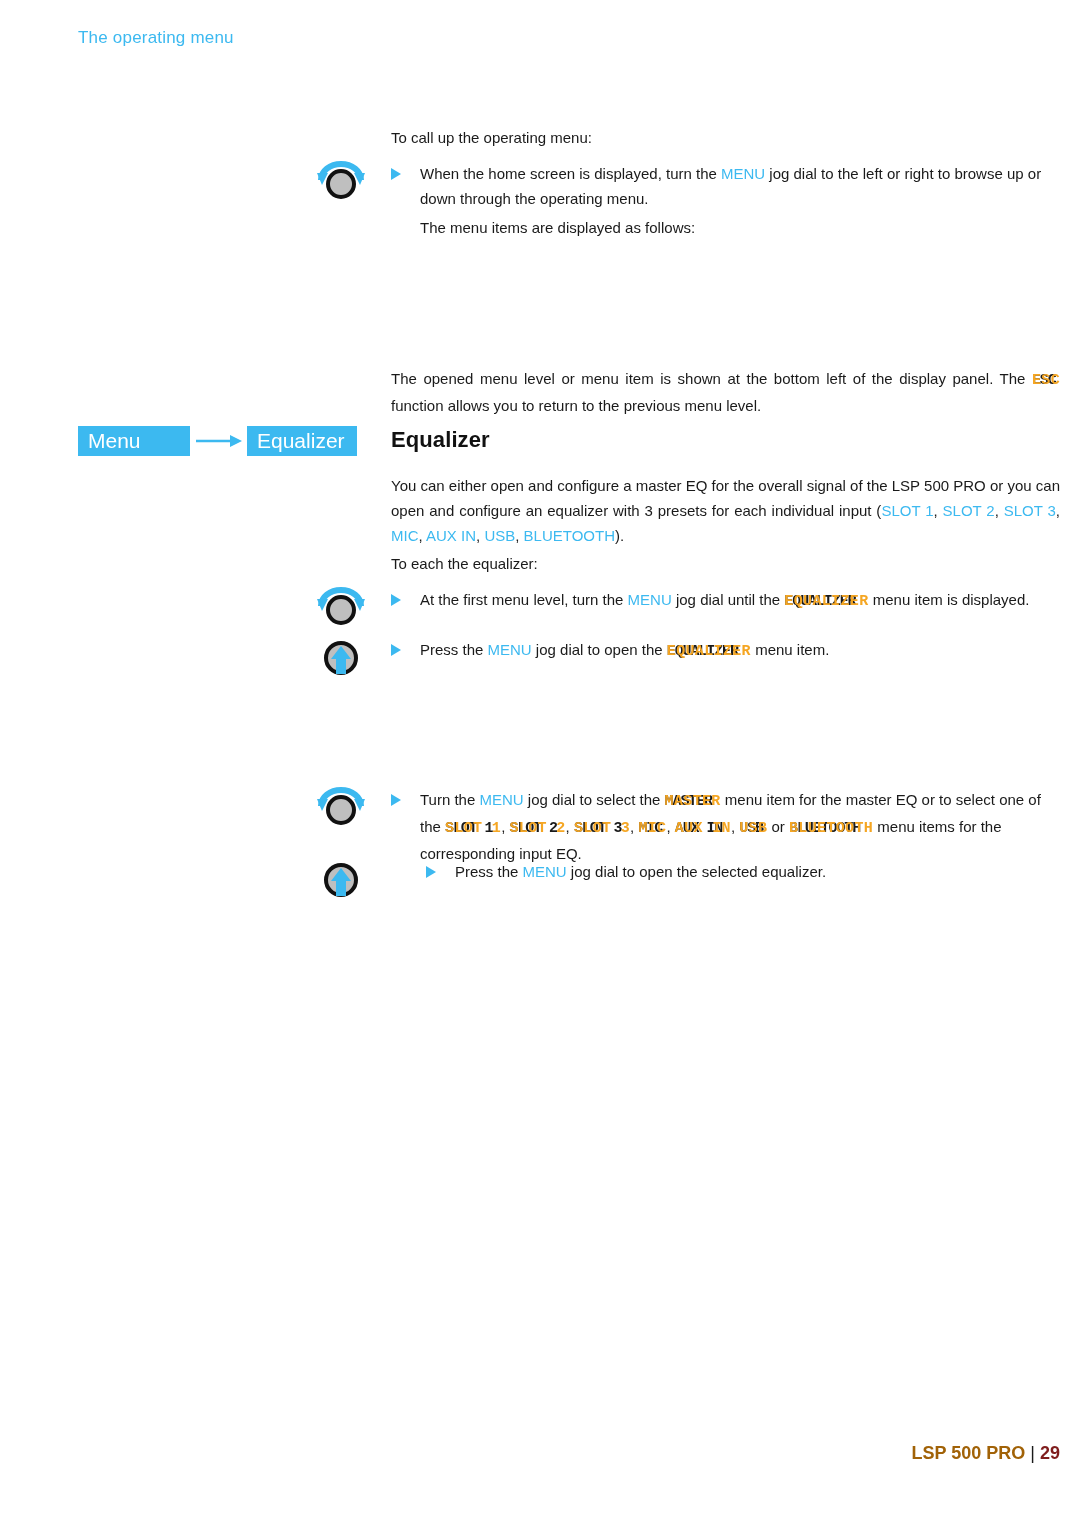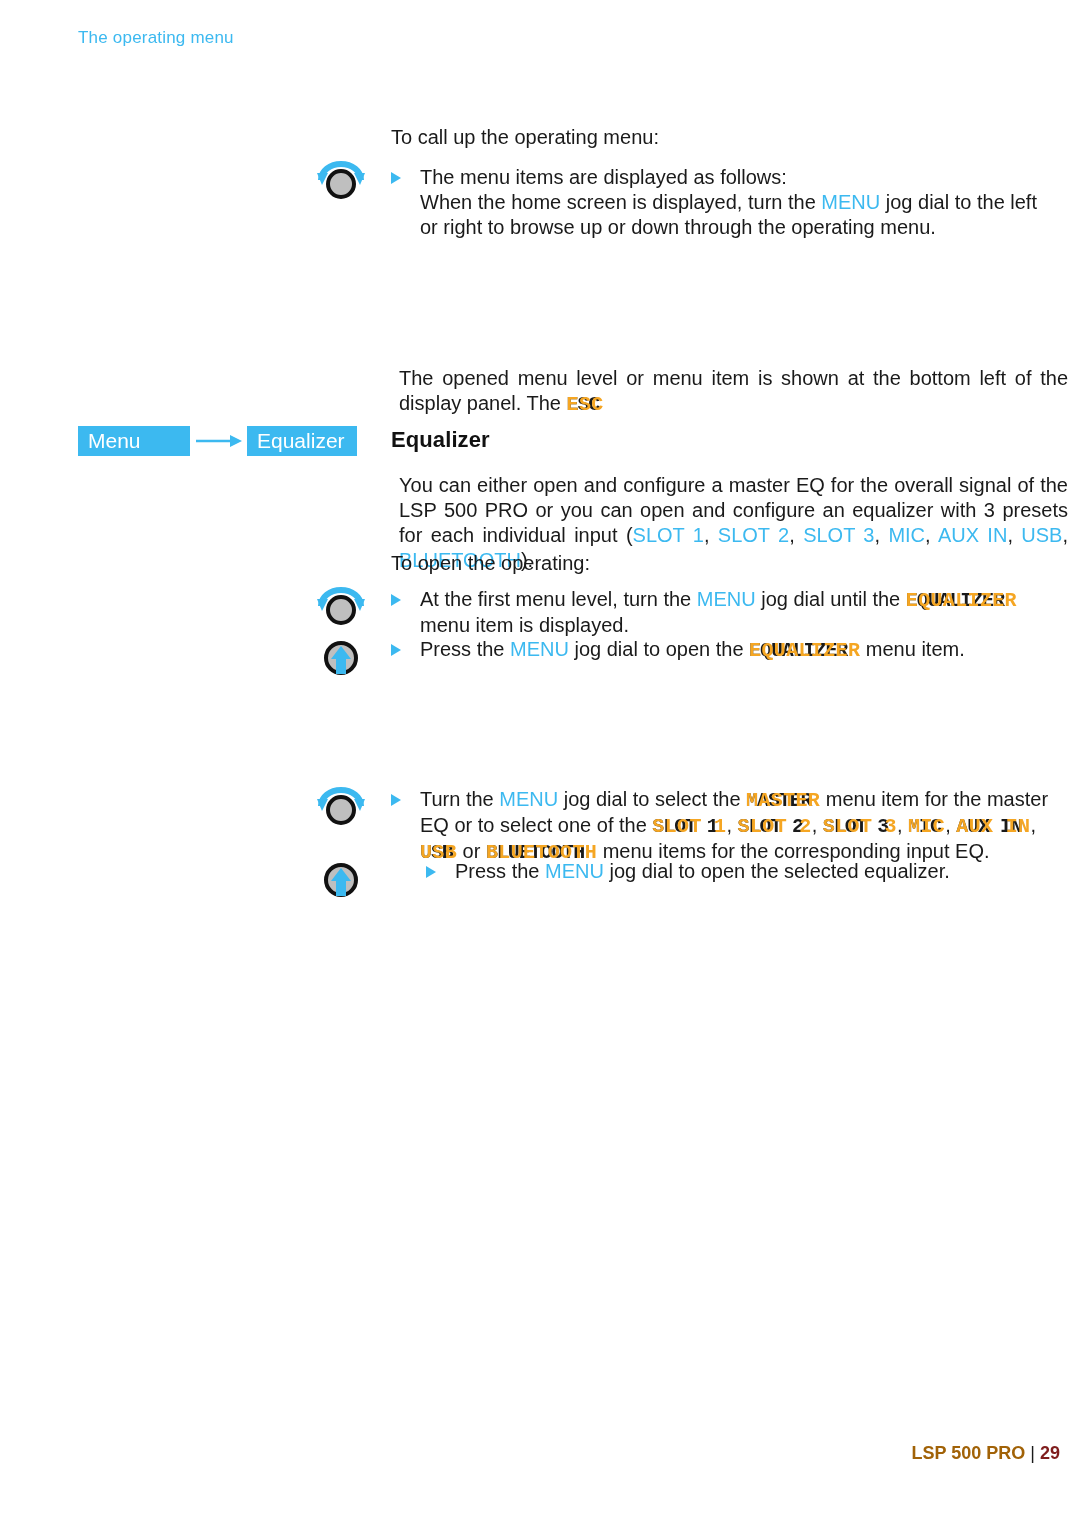--- a/index.html
+++ b/index.html
@@ -28,28 +28,27 @@
     text-align: center;
   }
 
   
   .col {
     position: absolute;
     left: 391px;
     width: 669px;
   }
   .para {
-    font-size: 20px;
+    font-size: 15px;
     line-height: 25px;
     color: #1a1a1a;
   }
   .para.justify {
     text-align: justify;
     text-align-last: left;
-    margin-left: 8px;
   }
 
   
   .bullet-row {
     position: relative;
     padding-left: 29px;
   }
   .tri {
     position: absolute;
     left: 0;
@@ -165,47 +164,47 @@
     <path d="M8 20 A20 16 0 0 1 48 20" fill="none" stroke="#3cb9f0" stroke-width="6"></path>
     <path d="M4 13 L15 13 L9 25 Z" fill="#3cb9f0"></path>
     <path d="M52 13 L41 13 L47 25 Z" fill="#3cb9f0"></path>
     <circle cx="28" cy="24" r="13" fill="#bfbfbf" stroke="#111111" stroke-width="4"></circle>
   </svg>
 </div>
 
 <div class="col" style="top:161px;">
   <div class="bullet-row">
     <span class="tri"></span>
+    <div class="para">
+      <span>When the home screen is displayed, turn the </span><span class="blue">MENU</span><span> jog dial to the left or right to browse up or down through the operating menu.</span>
+    </div>
     <div class="para" style="margin-top:4px;">The menu items are displayed as follows:</div>
-    <div class="para">
-      <span>When the home screen is displayed, turn the </span><span class="blue">MENU</span><span> jog dial to the left or right to browse up or down through the operating menu.</span>
-    </div>
   </div>
 </div>
 
 <div class="col justify para" style="top:366px;">
-  <span>The opened menu level or menu item is shown at the bottom left of the display panel. The </span><span class="ov"><span class="ov-o">ESC</span><span class="ov-b">ESC</span><span class="ov-f">ESC</span></span>
+  <span>The opened menu level or menu item is shown at the bottom left of the display panel. The </span><span class="ov"><span class="ov-o">ESC</span><span class="ov-b">ESC</span><span class="ov-f">ESC</span></span><span> function allows you to return to the previous menu level.</span>
 </div>
 
 <div class="pathbox" id="path-menu">Menu</div>
 <div class="path-arrow">
   <svg width="46" height="14" viewBox="0 0 46 14">
     <line x1="0" y1="7" x2="36" y2="7" stroke="#3cb9f0" stroke-width="2.5"></line>
     <path d="M34 1 L46 7 L34 13 Z" fill="#3cb9f0"></path>
   </svg>
 </div>
 <div class="pathbox" id="path-eq">Equalizer</div>
 
 <div class="h2">Equalizer</div>
 
 <div class="col justify para" style="top:473px;">
   <span>You can either open and configure a master EQ for the overall signal of the LSP 500 PRO or you can open and configure an equalizer with 3 presets for each individual input (</span><span class="blue">SLOT 1</span>, <span class="blue">SLOT 2</span>, <span class="blue">SLOT 3</span>, <span class="blue">MIC</span>, <span class="blue">AUX IN</span>, <span class="blue">USB</span>, <span class="blue">BLUETOOTH</span><span>).</span>
 </div>
 
-<div class="col para" style="top:551px;">To open the operating:</div>
+<div class="col para" style="top:551px;">To each the equalizer:</div>
 
 <div class="icon" style="left:313px; top:586px;">
   <svg width="56" height="44" viewBox="0 0 56 44">
     <path d="M8 20 A20 16 0 0 1 48 20" fill="none" stroke="#3cb9f0" stroke-width="6"></path>
     <path d="M4 13 L15 13 L9 25 Z" fill="#3cb9f0"></path>
     <path d="M52 13 L41 13 L47 25 Z" fill="#3cb9f0"></path>
     <circle cx="28" cy="24" r="13" fill="#bfbfbf" stroke="#111111" stroke-width="4"></circle>
   </svg>
 </div>
 

